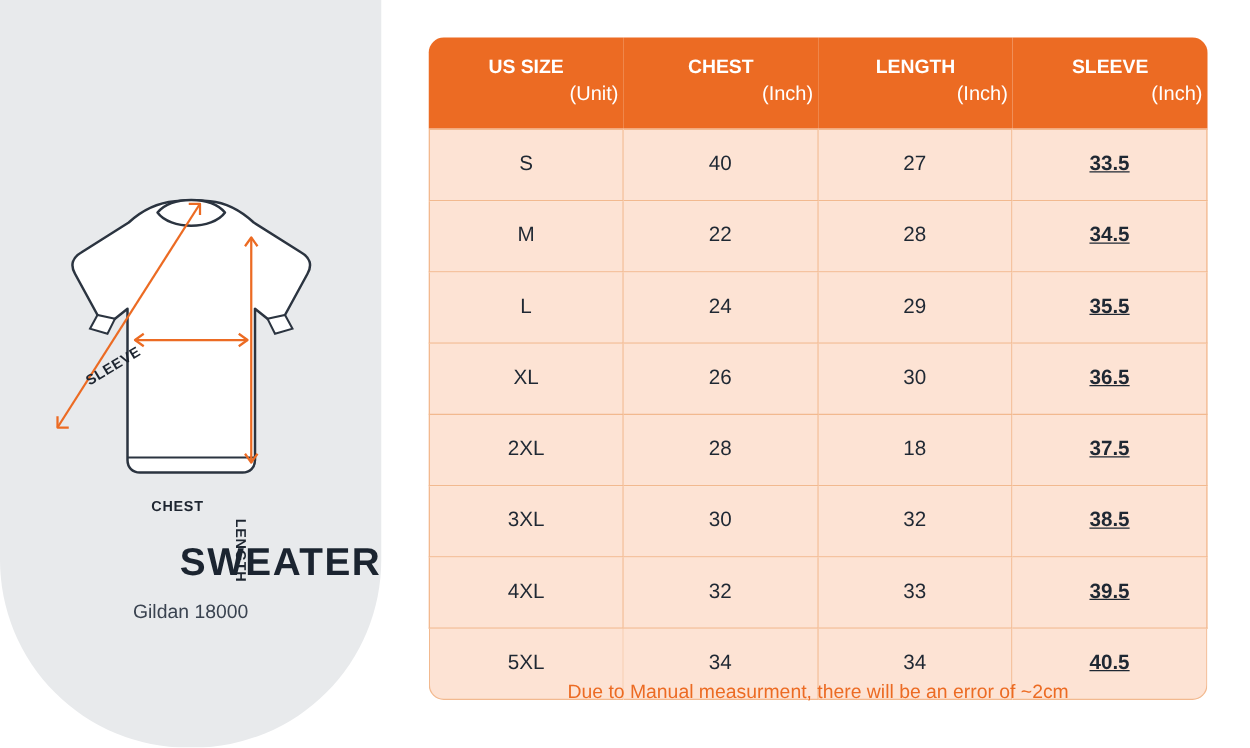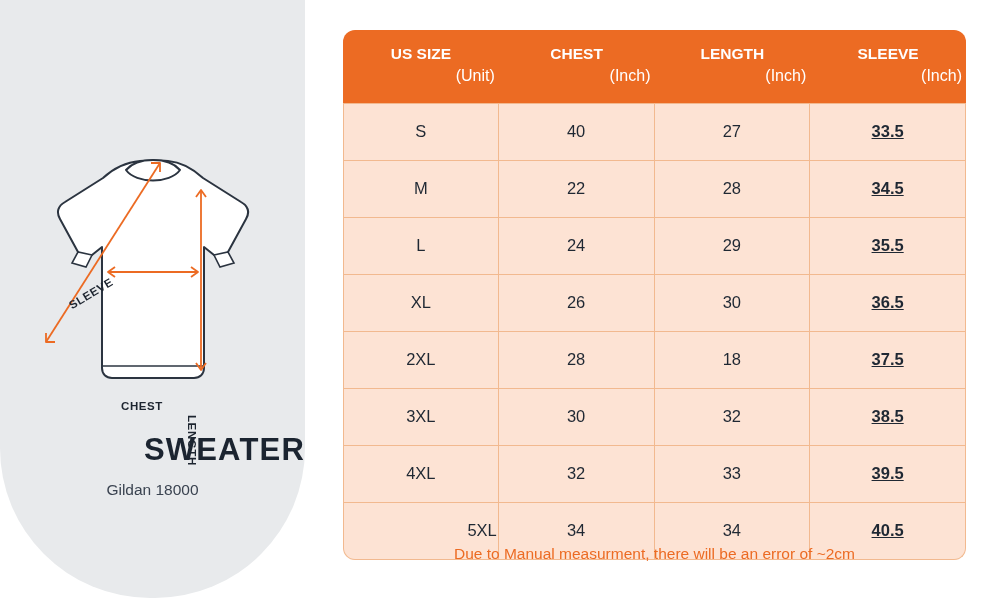--- a/index.html
+++ b/index.html
@@ -140,21 +140,20 @@
     border-bottom: 1px solid #f2b98f;
   }
   table.size-table tbody tr td:first-child {
     border-left: 1px solid #f2b98f;
   }
   table.size-table tbody tr:first-child td {
     border-top: 1px solid #f2b98f;
   }
   table.size-table tbody tr:last-child td:first-child {
     border-bottom-left-radius: 12px;
-    text-align: right;
   }
   table.size-table tbody tr:last-child td:last-child {
     border-bottom-right-radius: 12px;
   }
   td.sleeve-col {
     color: #ec6b23;
     font-weight: bold;
     font-size: 17px;
     text-decoration: underline;
   }

